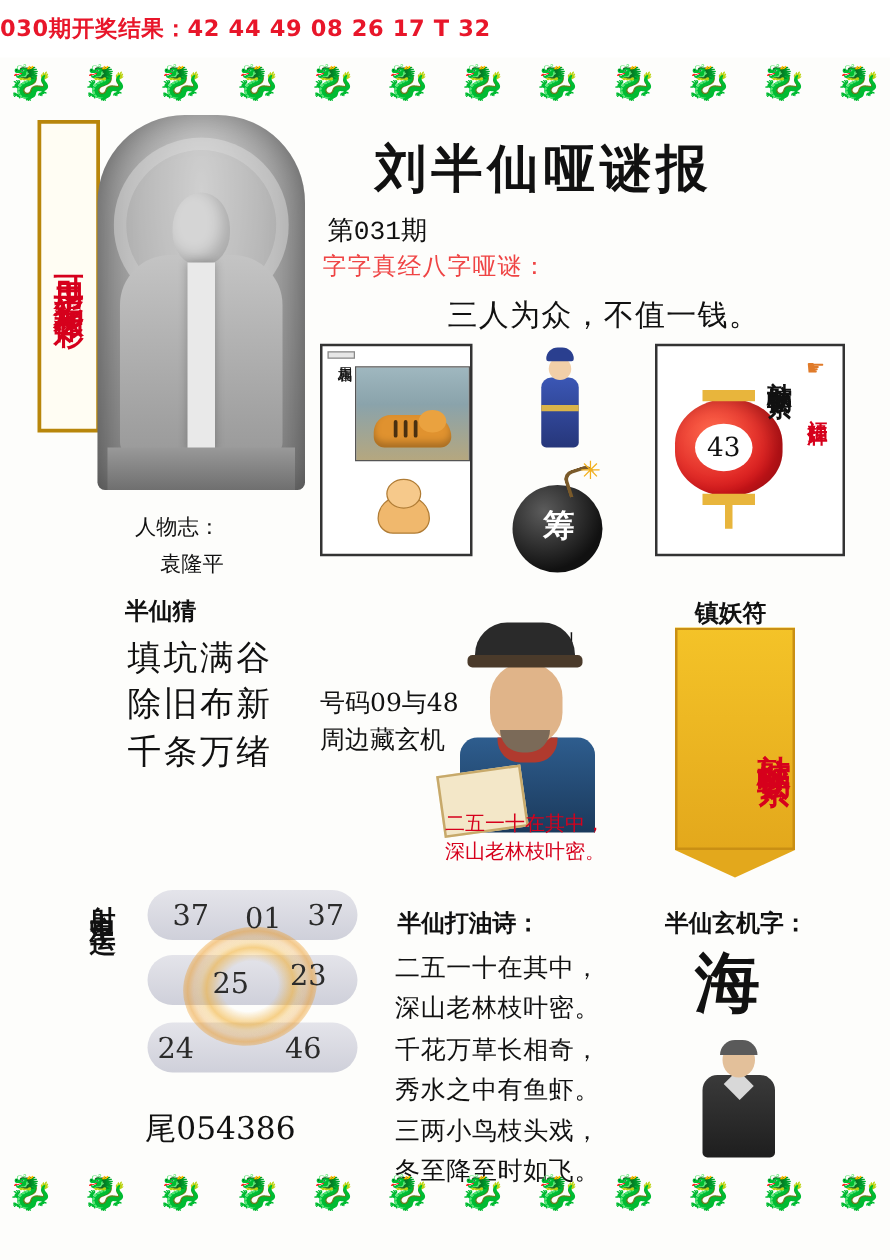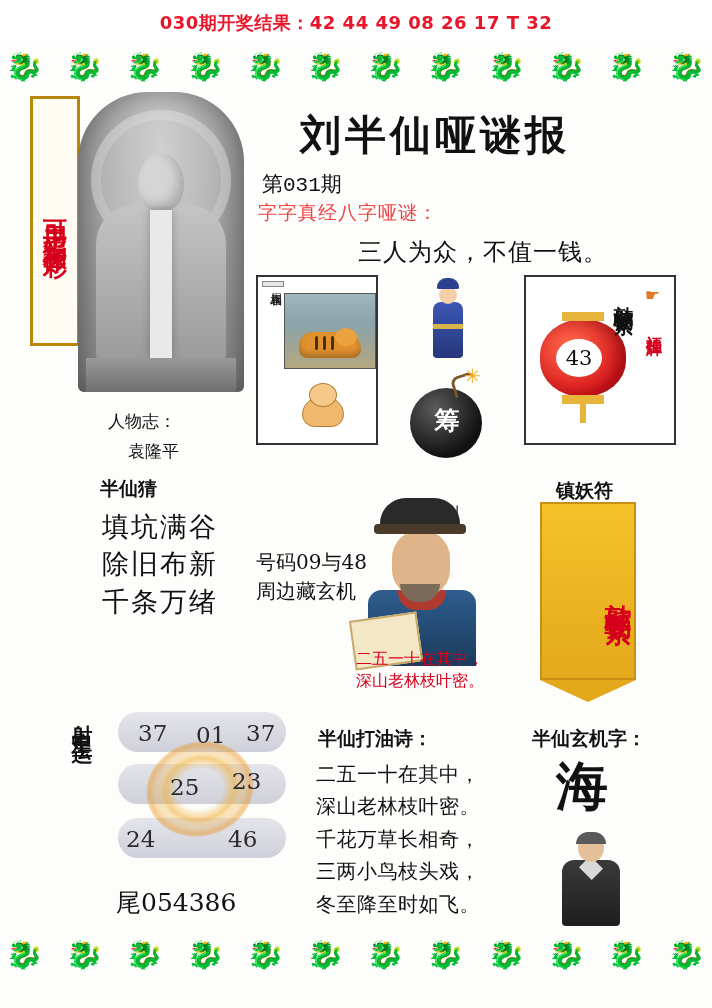--- a/index.html
+++ b/index.html
@@ -24,21 +24,20 @@
 
   
   .result-bar {
     position: absolute;
     left: 0; top: 0;
     width: 712px;
     height: 46px;
     background: #ffffff;
     display: flex;
     align-items: center;
-    justify-content: center;
   }
   .result-text {
     font-size: 18px;
     font-weight: bold;
     color: #e8162a;
     letter-spacing: 0.5px;
     white-space: nowrap;
     font-family: "DejaVu Sans", "Liberation Sans", sans-serif;
   }
 
@@ -861,20 +860,21 @@
     <span class="num" style="left:8px; top:120px;">24</span>
     <span class="num" style="left:110px; top:120px;">46</span>
   </div>
   <div class="tail-text">尾054386</div>
 
   <div class="poem-title">半仙打油诗：</div>
   <div class="poem">
     <div>二五一十在其中，</div>
     <div>深山老林枝叶密。</div>
     <div>千花万草长相奇，</div>
+    <div>秀水之中有鱼虾。</div>
     <div>三两小鸟枝头戏，</div>
     <div>冬至降至时如飞。</div>
   </div>
 
   <div class="mystic-title">半仙玄机字：</div>
   <div class="mystic-word">海</div>
   <div class="old-man">
     <div class="m-robe"></div>
     <div class="m-collar"></div>
     <div class="m-head"></div>

